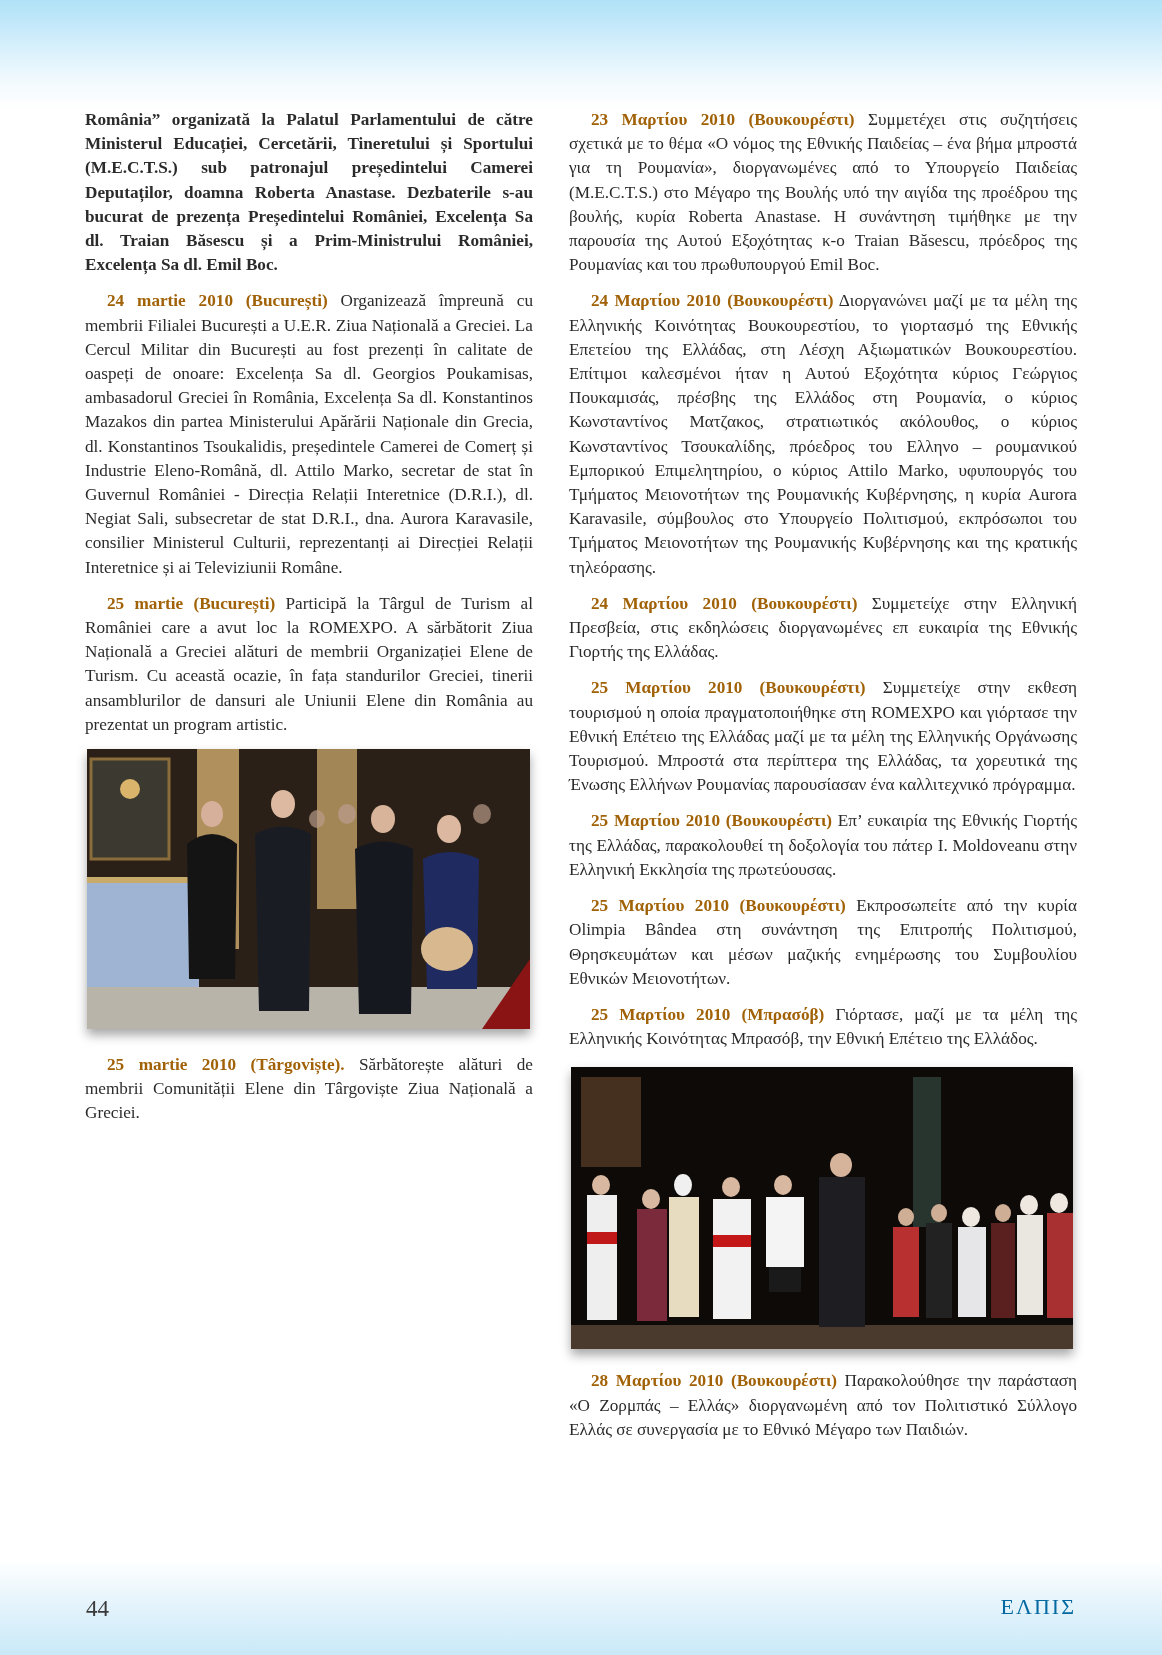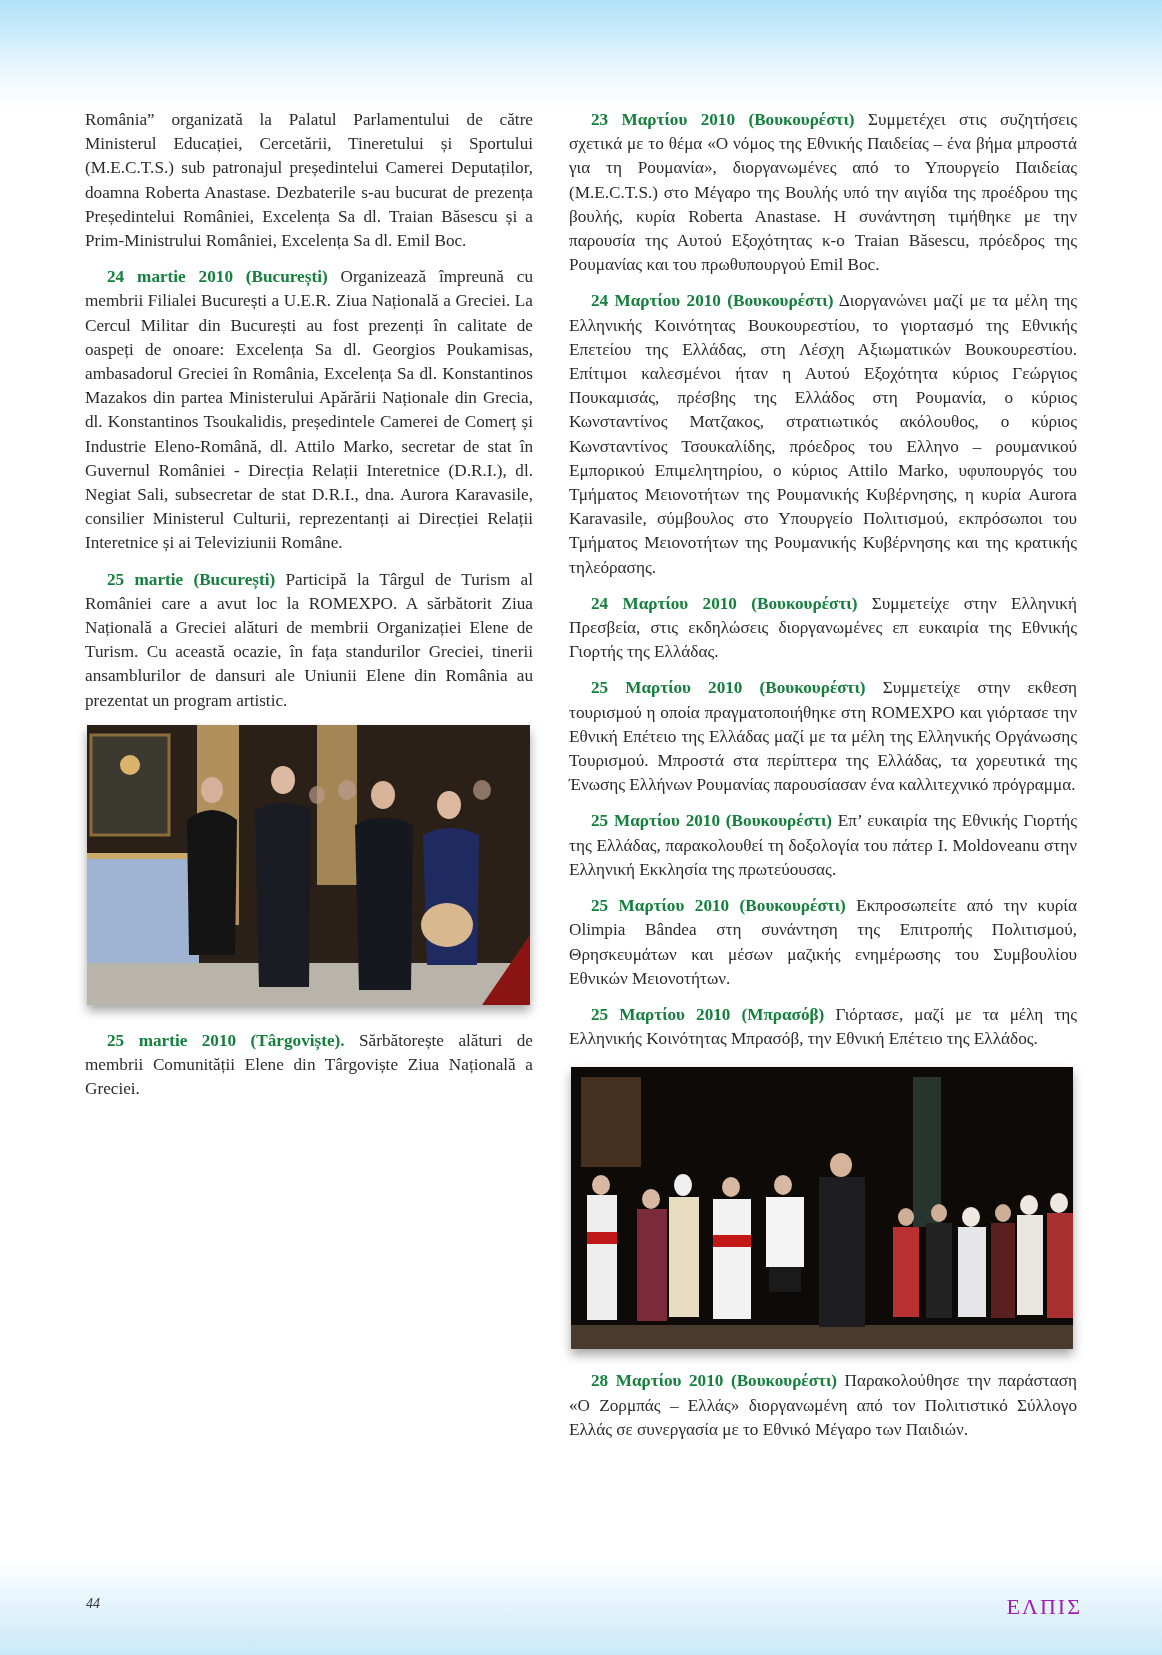--- a/index.html
+++ b/index.html
@@ -18,34 +18,34 @@
     background: linear-gradient(to bottom, #ffffff 0%, #e8f5fc 40%, #c9e9f8 100%);
   }
   .col {
     position: absolute; top: 108px;
     font-size: 17.2px; line-height: 24.2px;
     text-align: justify; hyphens: manual;
   }
   .col-left { left: 85px; width: 448px; }
   .col-right { left: 569px; width: 508px; }
   .entry { margin: 0 0 12px 0; text-indent: 22px; }
-  .entry.noindent { text-indent: 0; }
-  .entry b { font-weight: bold; color: #15803d; }
+  .entry.noindent { text-indent: 0; font-weight: bold; }
+  .entry b { font-weight: bold; color: #a16207; }
   .photo-frame {
     position: relative; box-shadow: 0 6px 10px rgba(0,0,0,0.35);
     margin: 10px 0 24px 2px;
   }
   .photo-church { width: 443px; height: 280px; }
   .photo-stage { width: 502px; height: 282px; margin-top: 16px; margin-bottom: 20px; }
   svg { display: block; }
   .page-number {
-    position: absolute; left: 86px; top: 1596px; font-size: 14px; color: #3a3a3a; font-style: italic;
+    position: absolute; left: 86px; top: 1596px; font-size: 23px; color: #3a3a3a;
   }
   .magazine-title {
-    position: absolute; right: 80px; top: 1594px; font-size: 22px; letter-spacing: 2px; color: #a21caf;
+    position: absolute; right: 86px; top: 1594px; font-size: 22px; letter-spacing: 2px; color: #0369a1;
   }
 </style>
 </head>
 <body>
 
 <div class="top-band"></div>
 <div class="bottom-band"></div>
 
 <div class="col col-left">
   <p class="entry noindent">România” organizată la Palatul Parlamentului de către Ministerul Educației, Cercetării, Tineretului și Sportului (M.E.C.T.S.) sub patronajul președintelui Camerei Deputaților, doamna Roberta Anastase. Dezbaterile s-au bucurat de prezența Președintelui României, Excelența Sa dl. Traian Băsescu și a Prim-Ministrului României, Excelența Sa dl. Emil Boc.</p>

